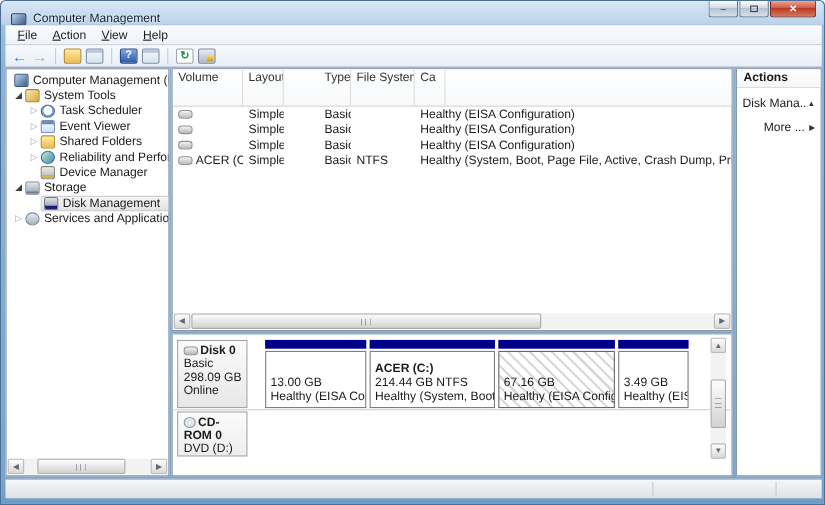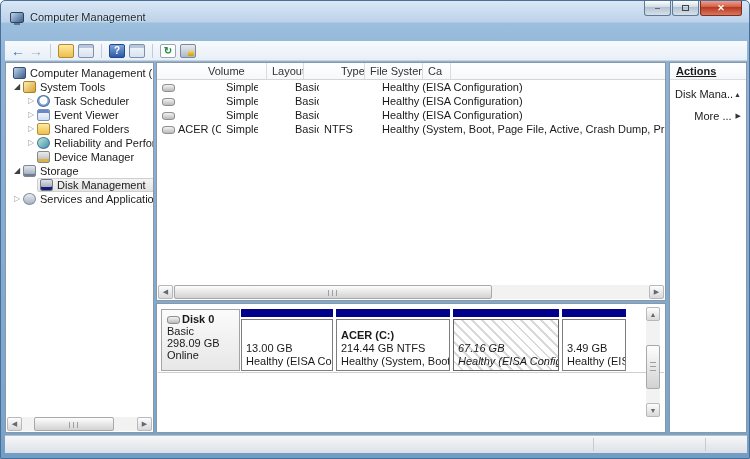--- a/index.html
+++ b/index.html
@@ -75,66 +75,66 @@
     display:flex; align-items:center; justify-content:center; font-size:7px; color:#5e6b77; flex:0 0 15px; }
   .sb-track { flex:1; position:relative; }
   .sb-thumb { position:absolute; top:0; height:100%; background:linear-gradient(#fdfdfd,#d2d2d2); border:1px solid #a9a9a9; border-radius:2px; }
   .grip { position:absolute; top:4px; left:50%; width:9px; height:6px; margin-left:-5px;
     background:repeating-linear-gradient(90deg,#9aa0a6 0 1px,transparent 1px 4px); }
   .vgrip { position:absolute; left:3px; top:50%; width:6px; height:9px; margin-top:-5px;
     background:repeating-linear-gradient(180deg,#9aa0a6 0 1px,transparent 1px 4px); }
 
   
   .vollist { left:155px; top:61px; width:510px; height:239px; overflow:hidden; }
-  .vhead { display:flex; height:17px; border-bottom:1px solid #d5d5d5; background:linear-gradient(#fff,#f6f8fa);padding-left:46px; }
+  .vhead { display:flex; height:34px; border-bottom:1px solid #d5d5d5; background:linear-gradient(#fff,#f6f8fa); }
   .vhead .hc { border-right:1px solid #dcdcdc; padding:2px 0 0 5px; color:#333; overflow:hidden; white-space:nowrap; }
   .vrow { display:flex; height:14px; align-items:center; white-space:nowrap; }
   .vc { padding-left:5px; overflow:hidden; flex-shrink:0; }
   .c-vol{width:64px;} .c-lay{width:37px;} .c-typ{width:29px;margin-left:32px;} .c-fs{width:58px;} .c-st{width:292px;} .c-ca{width:28px;}
   .vicon { display:inline-block; width:13px; height:8px; border-radius:4px/3px; vertical-align:middle;
     background:linear-gradient(#f4f4f4,#b9b9b9); border:1px solid #8f8f8f; margin-right:3px; }
   .vol-scroll { position:absolute; left:1px; right:1px; bottom:1px; height:14px; background:#f2f2f2; display:flex; }
 
   
   .graph { left:155px; top:302px; width:510px; height:130px; overflow:hidden; }
-  .dlabel { position:absolute; left:4px; width:79px; background:linear-gradient(#fbfbfb,#e7e7e7); border:1px solid #a4a4a4; padding:3px 0 0 5px; }
+  .dlabel { position:absolute; left:4px; width:64px; background:linear-gradient(#fbfbfb,#e7e7e7); border:1px solid #a4a4a4; padding:3px 0 0 5px; }
   .dlabel .bold { font-weight:bold; }
   .disk0-label { top:5px; height:62px; }
   .cdrom-label { top:70px; height:41px; background:linear-gradient(#fbfbfb,#ededed); }
   .dicon { display:inline-block; width:13px; height:8px; border-radius:4px/3px; vertical-align:-1px;
     background:linear-gradient(#f4f4f4,#b9b9b9); border:1px solid #8f8f8f; margin-right:2px; }
   .cdicon { display:inline-block; width:11px; height:10px; border-radius:50%; vertical-align:-2px; margin-right:2px;
     background:radial-gradient(circle,#fff 18%,#cfd6de 22%,#eef1f5 60%,#aab4bf 100%); border:1px solid #8b96a2; }
   .rowline { position:absolute; left:1px; right:1px; top:68px; height:1px; background:#cfcfcf; }
   .parts { position:absolute; left:84px; top:5px; height:62px; display:flex; gap:3px; }
   .pblock { position:relative; height:62px; }
   .p1{width:92px;} .p2{width:114px;} .p3{width:106px;} .p4{width:64px;}
   .pbar { height:8px; }
   .pbody { position:absolute; top:10px; left:0; right:0; bottom:0; border:1px solid #7e7e7e; background:#fff;
     display:flex; flex-direction:column; justify-content:flex-end; padding:2px 1px 2px 4px; overflow:hidden; white-space:nowrap; line-height:13px; }
   .pbody .pname { font-weight:bold; }
   .hatch .pbody { border-color:#666;
     background:repeating-linear-gradient(45deg,#fff 0 5px,#d9d9d9 5px 7px); }
-  .hatch .pbody span { background:transparent;font-style:italic; }
+  .hatch .pbody span { background:transparent; }
 
   
   .vscroll { position:absolute; right:5px; top:3px; width:14px; height:110px; background:#f2f2f2; display:flex; flex-direction:column; }
   .vscroll .sb-btn { width:100%; height:14px; flex:0 0 14px; }
   .vscroll .sb-track { width:100%; }
   .vscroll .sb-thumb { left:0; width:100%; top:24px; height:44px; }
 
   
   .legend { position:absolute; left:1px; right:1px; bottom:1px; height:16px; border-top:1px solid #b5b5b5;
     background:#fdfdfd; display:flex; align-items:center; padding-left:5px; gap:6px; }
   .swatch { width:9px; height:9px; display:inline-block; border:1px solid #555; }
   .legend .item { display:flex; align-items:center; gap:4px; margin-right:14px; font-size:10.5px; }
 
   
   .actions { left:668px; top:61px; width:78px; height:371px; overflow:hidden; }
-  .act-title { height:17px; font-weight:bold; padding:2px 0 0 6px; border-bottom:1px solid #dcdcdc; background:linear-gradient(#fff,#f4f7fa);text-decoration:underline; }
+  .act-title { height:17px; font-weight:bold; padding:2px 0 0 6px; border-bottom:1px solid #dcdcdc; background:linear-gradient(#fff,#f4f7fa); }
   .act-row { display:flex; align-items:center; height:16px; margin-top:6px; padding:0 5px; }
   .act-row .lbl { flex:1; white-space:nowrap; overflow:hidden; }
   .act-row.more .lbl { text-align:right; padding-right:4px; }
   .tri { font-size:7px; color:#333; }
 
   
   .statusbar { position:absolute; left:4px; top:434px; width:742px; height:18px;
     background:linear-gradient(#f6f7f8,#dde1e6); border-top:1px solid #b9bfc7; }
   .statusbar .div1, .statusbar .div2 { position:absolute; top:2px; bottom:2px; width:1px; background:#c6cbd2; }
   .statusbar .div1 { left:588px; } .statusbar .div2 { left:700px; }
@@ -149,20 +149,26 @@
     <span class="title-text">Computer Management</span>
     <div class="winbtns">
       <div class="winbtn">–</div>
       <div class="winbtn">
           <span class="maxglyph"></span>
         </div>
       <div class="winbtn close">✕</div>
     </div>
   </div>
 
+  <div class="menubar">
+    <span class="menu-item">File</span>
+    <span class="menu-item">Action</span>
+    <span class="menu-item">View</span>
+    <span class="menu-item">Help</span>
+  </div>
 
   <div class="toolbar">
     <span class="tb-arrow tb-back">←</span>
     <span class="tb-arrow tb-fwd">→</span>
     <span class="tb-sep"></span>
     <span class="tbi tbi-folder"></span>
     <span class="tbi tbi-win"></span>
     <span class="tb-sep"></span>
     <span class="tbi tbi-help">?</span>
     <span class="tbi tbi-win"></span>
@@ -322,20 +328,24 @@
         <div class="pbar" style="background: rgb(0, 0, 139);"></div>
         <div class="pbody">
           <span>3.49 GB</span>
           <span>Healthy (EISA Co</span>
         </div>
       </div>
     </div>
 
     <div class="rowline"></div>
 
+    <div class="dlabel cdrom-label">
+      <div><span class="cdicon"></span><span class="bold">CD-ROM 0</span></div>
+      <div>DVD (D:)</div>
+    </div>
 
     <div class="vscroll">
       <div class="sb-btn">▲</div>
       <div class="sb-track">
         <div class="sb-thumb">
             <span class="vgrip"></span>
           </div>
       </div>
       <div class="sb-btn">▼</div>
     </div>

